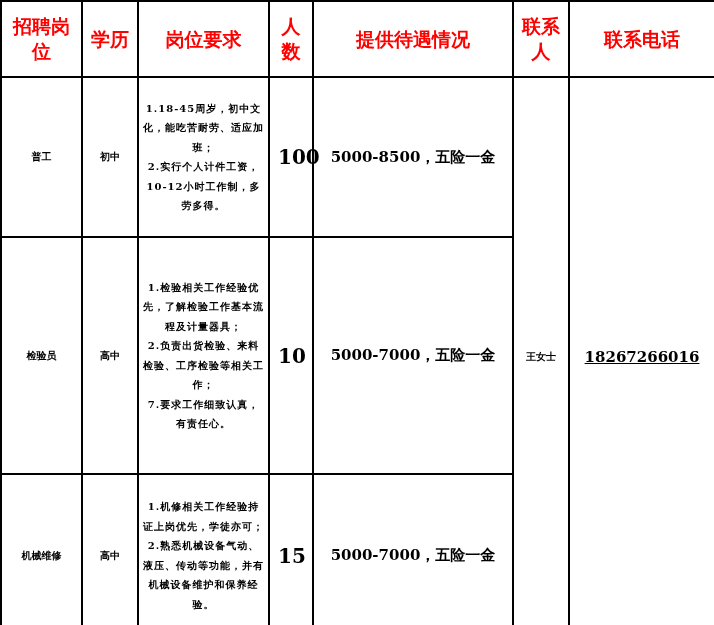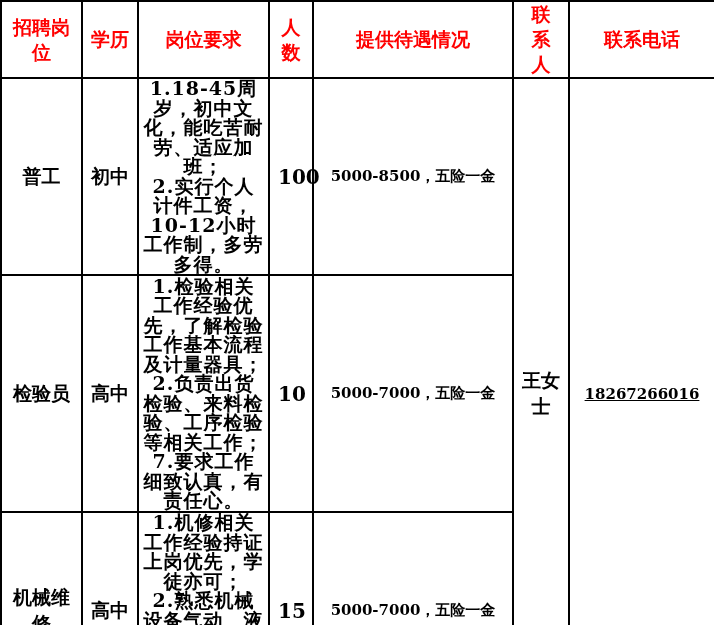--- a/index.html
+++ b/index.html
@@ -18,21 +18,21 @@
     vertical-align: middle;
     padding: 8px;
   }
   th {
     color: #ff0000;
     font-family: "DejaVu Sans", "Liberation Sans", sans-serif;
     font-size: 19px;
     font-weight: bold;
     line-height: 25px;
   }
-  td { font-size: 19px; font-weight: bold; }
+  td { font-size: 10px; font-weight: bold; }
   .req { line-height: 19.5px; padding: 0 4px; letter-spacing: 1px; }
   .req div { white-space: normal; }
   .salary { font-size: 15px; }
   .num { font-size: 20px; }
   .phone { font-size: 15px; text-decoration: underline; }
 </style>
 </head>
 <body>
 
 <table>
@@ -45,21 +45,21 @@
     <col style="width:56px">
     <col style="width:146px">
   </colgroup>
   <thead>
     <tr style="height:64px">
       <th style="padding:0 2px">招聘岗位</th>
       <th>学历</th>
       <th>岗位要求</th>
       <th style="padding:12px 10px">人数</th>
       <th>提供待遇情况</th>
-      <th style="padding:0 14px">联系人</th>
+      <th style="padding:0 4px">联系人</th>
       <th>联系电话</th>
     </tr>
   </thead>
   <tbody>
     <tr style="height:160px">
       <td>普工</td>
       <td>初中</td>
       <td class="req">
         <div>1.18-45周岁，初中文化，能吃苦耐劳、适应加班；</div>
         <div>2.实行个人计件工资，10-12小时工作制，多劳多得。</div>

